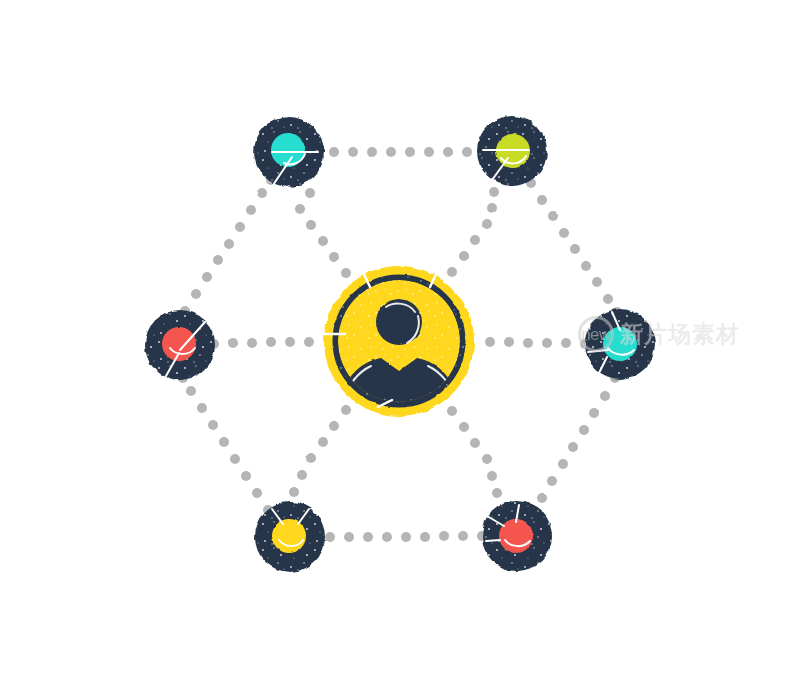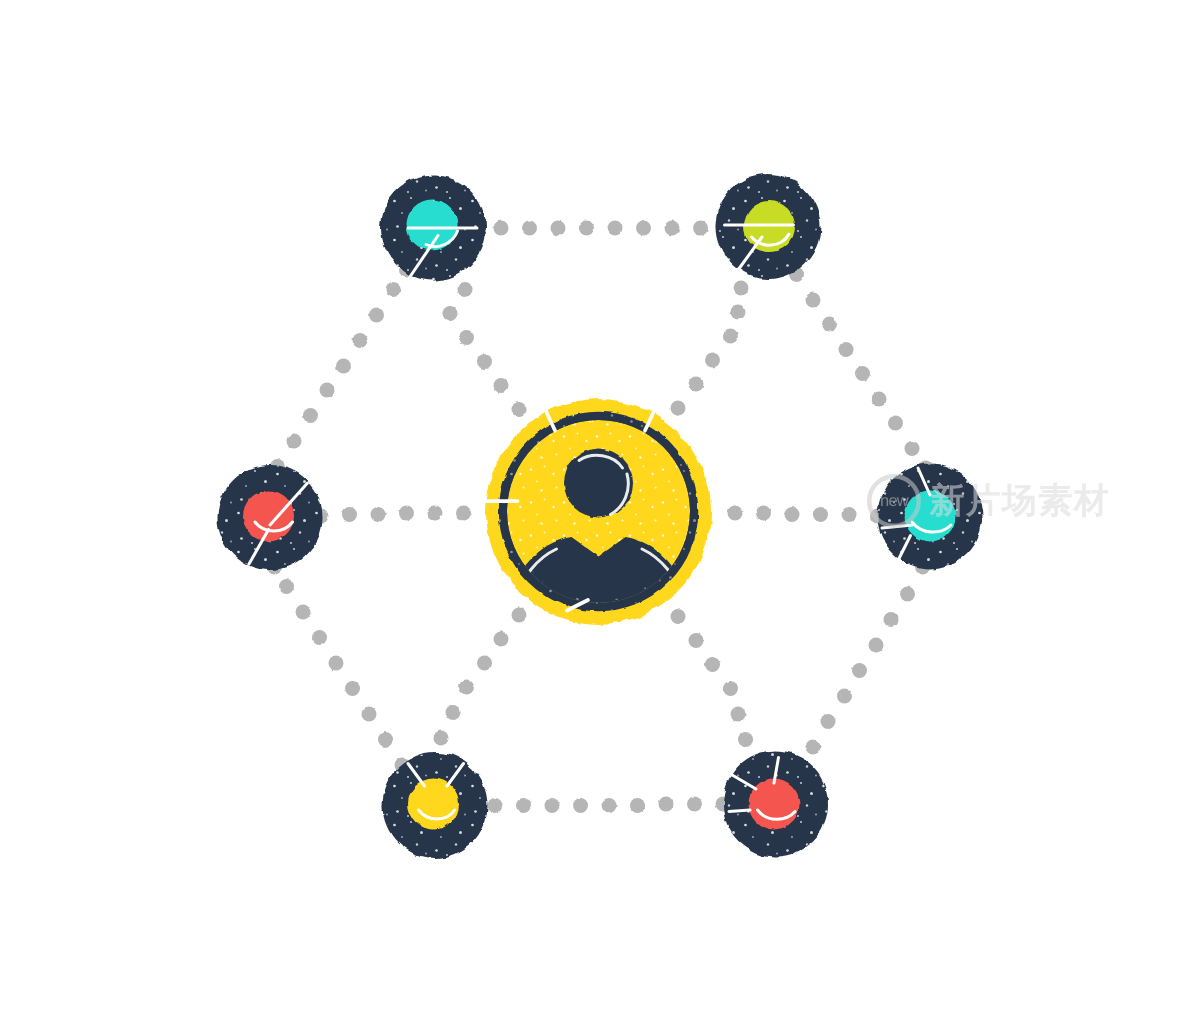--- a/index.html
+++ b/index.html
@@ -44,21 +44,21 @@
     width: 30px;
     height: 30px;
     border-radius: 50%;
     border: 3px solid #c9c9c9;
     display: flex;
     align-items: center;
     justify-content: center;
     flex: 0 0 auto;
   }
   .wm-badge-text {
-    font-size: 11px;
+    font-size: 17px;
     color: #c4c4c4;
     font-family: "Liberation Sans", sans-serif;
     letter-spacing: -0.5px;
     line-height: 1;
     text-align: right;
   }
   .wm-cn {
     font-size: 23px;
     font-weight: bold;
     color: #dcdcdc;

